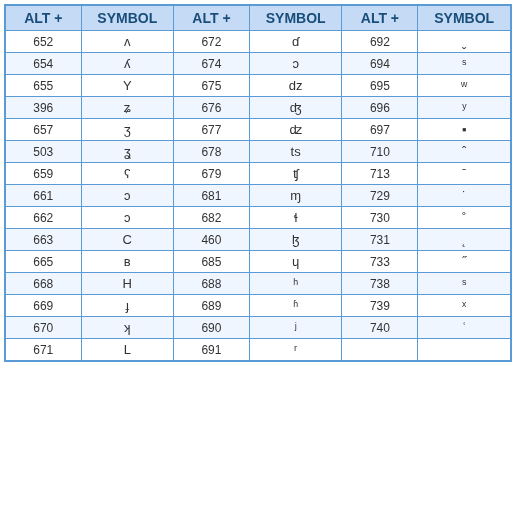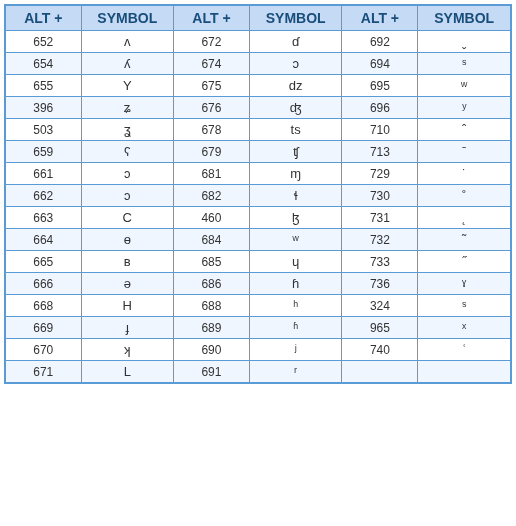--- a/index.html
+++ b/index.html
@@ -82,20 +82,28 @@
       </tr>
       <tr>
         <td>396</td>
         <td class="sym">ʑ</td>
         <td>676</td>
         <td class="sym">ʤ</td>
         <td>696</td>
         <td class="sym">ʸ</td>
       </tr>
       <tr>
+        <td>657</td>
+        <td class="sym">ʒ</td>
+        <td>677</td>
+        <td class="sym">ʣ</td>
+        <td>697</td>
+        <td class="sym">▪</td>
+      </tr>
+      <tr>
         <td>503</td>
         <td class="sym">ʓ</td>
         <td>678</td>
         <td class="sym">ts</td>
         <td>710</td>
         <td class="sym">ˆ</td>
       </tr>
       <tr>
         <td>659</td>
         <td class="sym">ʕ</td>
@@ -122,57 +130,41 @@
       </tr>
       <tr>
         <td>663</td>
         <td class="sym">C</td>
         <td>460</td>
         <td class="sym">ɮ</td>
         <td>731</td>
         <td class="sym">˛</td>
       </tr>
       <tr>
-        <td>664</td>
-        <td class="sym">ɵ</td>
-        <td>684</td>
-        <td class="sym">ʷ</td>
-        <td>732</td>
-        <td class="sym">˜</td>
-      </tr>
-      <tr>
         <td>665</td>
         <td class="sym">ʙ</td>
         <td>685</td>
         <td class="sym">ɥ</td>
         <td>733</td>
         <td class="sym">˝</td>
       </tr>
       <tr>
-        <td>666</td>
-        <td class="sym">ə</td>
-        <td>686</td>
-        <td class="sym">ɦ</td>
-        <td>736</td>
-        <td class="sym">ˠ</td>
-      </tr>
-      <tr>
         <td>668</td>
         <td class="sym">H</td>
         <td>688</td>
         <td class="sym">ʰ</td>
-        <td>324</td>
+        <td>738</td>
         <td class="sym">ˢ</td>
       </tr>
       <tr>
         <td>669</td>
         <td class="sym">ɟ</td>
         <td>689</td>
         <td class="sym">ʱ</td>
-        <td>965</td>
+        <td>739</td>
         <td class="sym">ˣ</td>
       </tr>
       <tr>
         <td>670</td>
         <td class="sym">ʞ</td>
         <td>690</td>
         <td class="sym">ʲ</td>
         <td>740</td>
         <td class="sym">ʿ</td>
       </tr>

